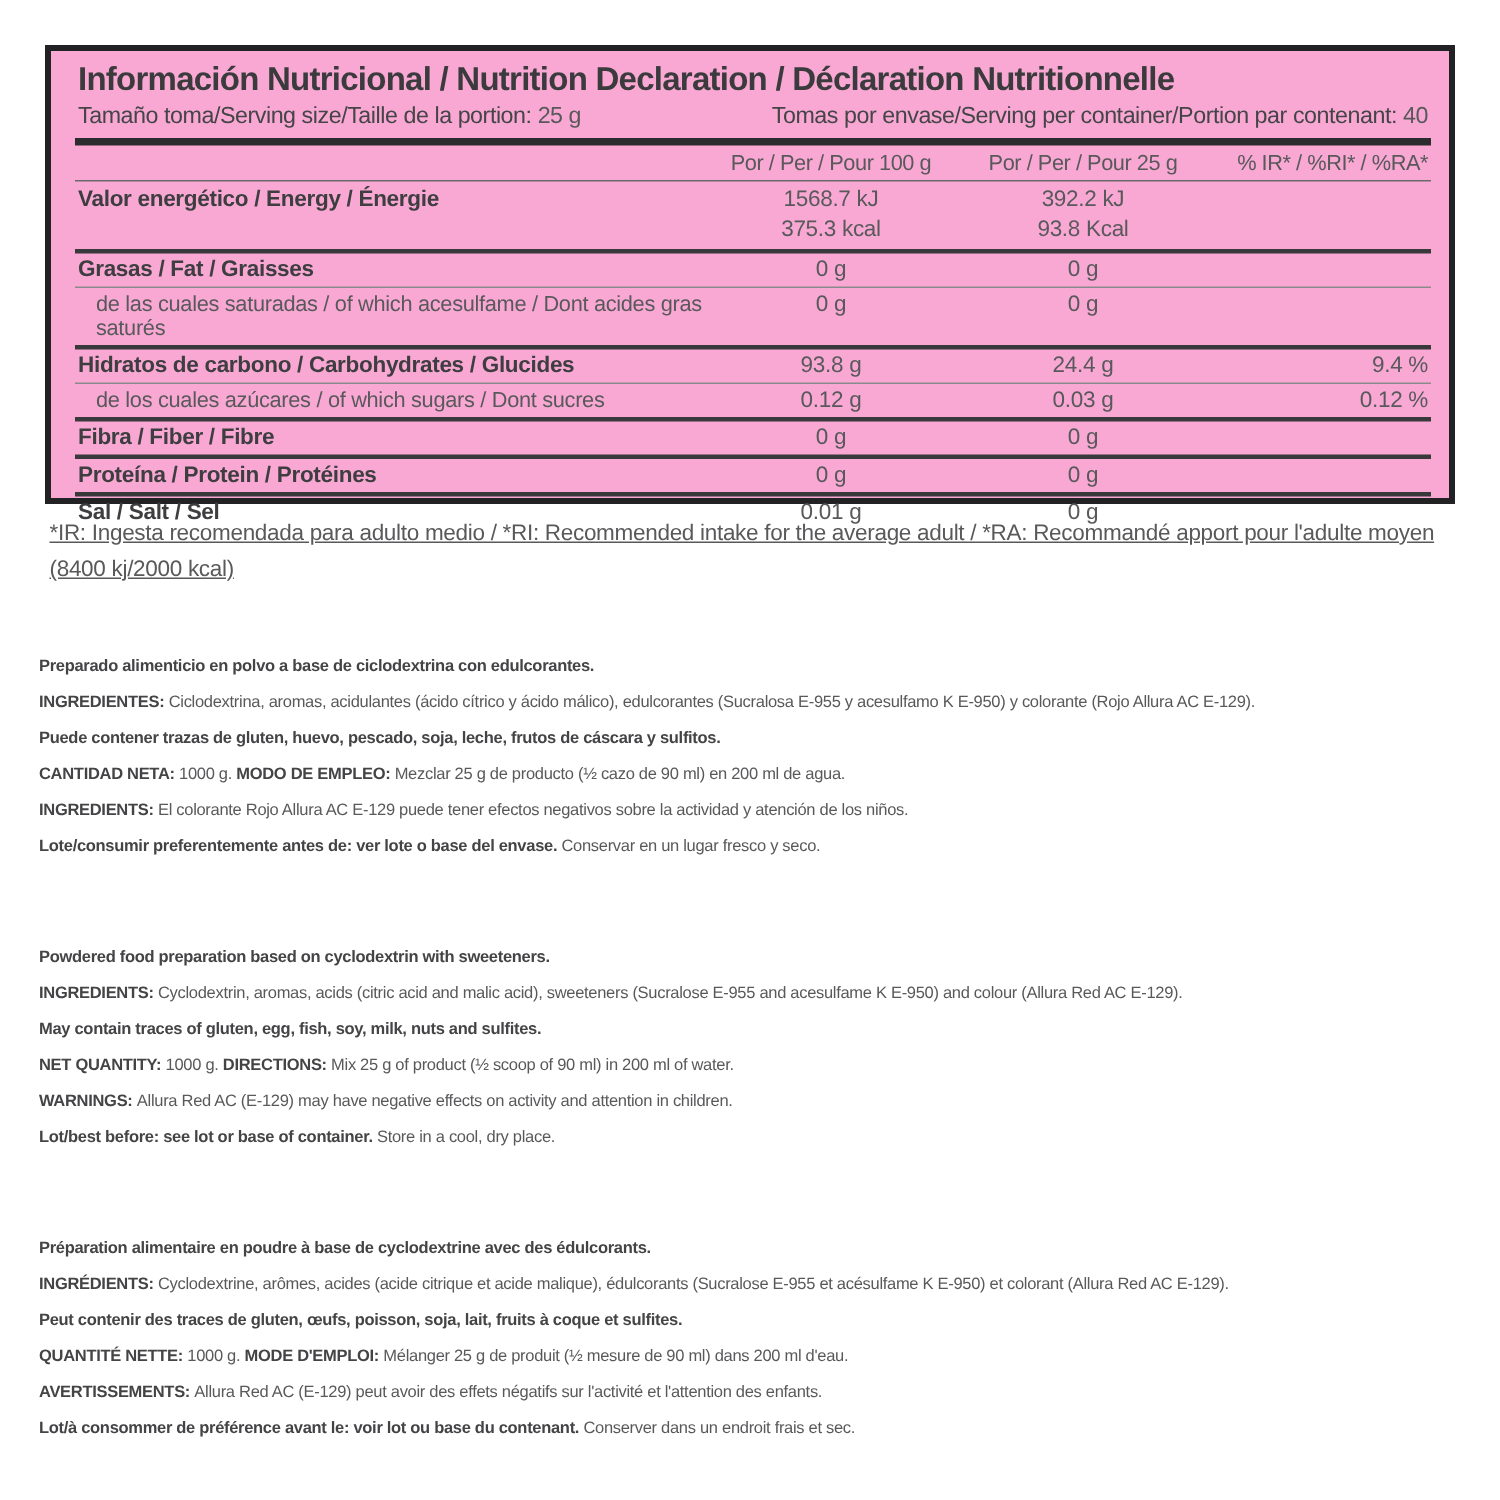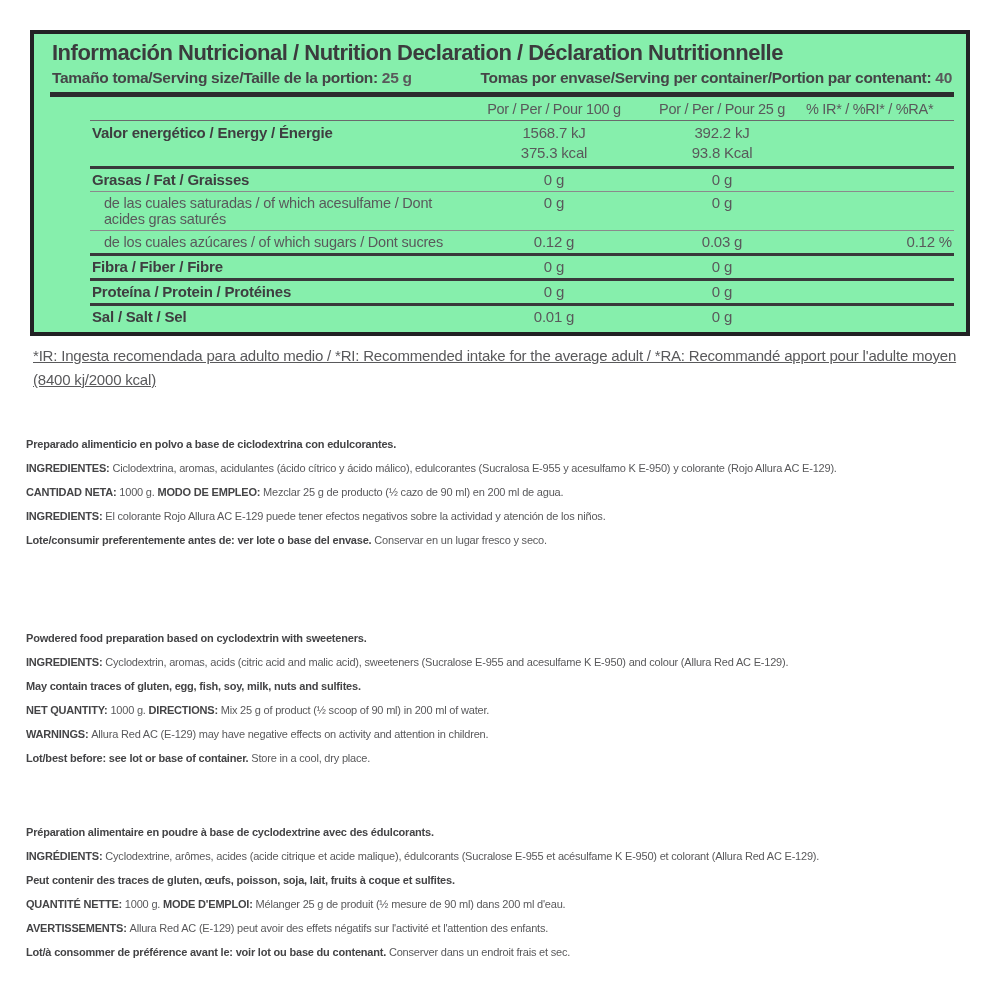--- a/index.html
+++ b/index.html
@@ -10,61 +10,60 @@
     font-family: "Liberation Sans", sans-serif;
     color: #58585a;
     overflow: hidden;
   }
 
   
   .nf-box {
     position: absolute;
     left: 30px; top: 30px; width: 940px; height: 306px;
     border: 4px solid #222224;
-    background: #86efac;
+    background: #f9a8d4;
     padding: 3px 12px 12px 16px;
   }
   .nf-title {
     font-weight: 700;
     font-size: 22px;
     letter-spacing: -0.5px;
     color: #3b3b3d;
     padding: 3px 0 2px 2px;
     white-space: nowrap;
   }
   .nf-serving {
     display: flex;
     justify-content: space-between;
     font-size: 15.5px;
     letter-spacing: -0.3px;
     padding: 1px 2px 4px 2px;
     white-space: nowrap;
   }
-  .nf-serving .lbl { font-weight: 700; color: #454547; }
-  .nf-serving .val { font-weight: 700; color: #59595b; }
+  .nf-serving .lbl { font-weight: 400; color: #454547; }
+  .nf-serving .val { font-weight: 400; color: #59595b; }
   .thick-bar {
     height: 5px;
     background: #2c2c2e;
     margin: 1px 0 0 0;
   }
 
   .tgrid {
     display: grid;
     grid-template-columns: 1fr 168px 168px 148px;
     align-items: baseline;
-    margin-left: 40px;
   }
   .thead {
     font-size: 14.5px;
     letter-spacing: -0.3px;
     color: #59595b;
     padding: 4px 0 3px 0;
   }
   .thead .c1, .thead .c2 { text-align: center; }
-  .thead .c3 { text-align: left; padding-right: 2px; }
+  .thead .c3 { text-align: right; padding-right: 2px; }
 
   .trow { font-size: 15px; letter-spacing: -0.2px; }
   .trow .cell { padding: 2px 0 3px 0; }
   .trow .label { font-weight: 700; color: #3e3e40; padding-left: 2px; }
   .trow.sub .label { font-weight: 400; color: #59595b; padding-left: 14px; font-size: 14.5px; }
   .trow .c1, .trow .c2 { text-align: center; color: #59595b; }
   .trow .c3 { text-align: right; color: #59595b; padding-right: 2px; }
   .trow.main { border-top: 3px solid #39393b; }
   .trow.sub { border-top: 1px solid #8a8a8c; }
   .trow.first { border-top: 1px solid #6a6a6c; }
@@ -135,20 +134,26 @@
         <div class="cell c1">0 g</div>
         <div class="cell c2">0 g</div>
         <div class="cell c3"></div>
       </div>
       <div class="tgrid trow sub">
         <div class="cell label">de las cuales saturadas / of which acesulfame / Dont acides gras saturés</div>
         <div class="cell c1">0 g</div>
         <div class="cell c2">0 g</div>
         <div class="cell c3"></div>
       </div>
+      <div class="tgrid trow main">
+        <div class="cell label">Hidratos de carbono / Carbohydrates / Glucides</div>
+        <div class="cell c1">93.8 g</div>
+        <div class="cell c2">24.4 g</div>
+        <div class="cell c3">9.4 %</div>
+      </div>
       <div class="tgrid trow sub">
         <div class="cell label">de los cuales azúcares / of which sugars / Dont sucres</div>
         <div class="cell c1">0.12 g</div>
         <div class="cell c2">0.03 g</div>
         <div class="cell c3">0.12 %</div>
       </div>
       <div class="tgrid trow main">
         <div class="cell label">Fibra / Fiber / Fibre</div>
         <div class="cell c1">0 g</div>
         <div class="cell c2">0 g</div>
@@ -167,20 +172,21 @@
         <div class="cell c3"></div>
       </div>
     </div>
 </div>
 
 <div class="footnote">*IR: Ingesta recomendada para adulto medio / *RI: Recommended intake for the average adult / *RA: Recommandé apport pour l'adulte moyen (8400 kj/2000 kcal)</div>
 
 <div class="lang-block" id="block-es">
     <p><span class="b">Preparado alimenticio en polvo a base de ciclodextrina con edulcorantes.</span></p>
     <p class="justify"><span class="b">INGREDIENTES: </span><span>Ciclodextrina, aromas, acidulantes (ácido cítrico y ácido málico), edulcorantes (Sucralosa E-955 y acesulfamo K E-950) y colorante (Rojo Allura AC E-129).</span></p>
+    <p><span class="b">Puede contener trazas de gluten, huevo, pescado, soja, leche, frutos de cáscara y sulfitos.</span></p>
     <p><span class="b">CANTIDAD NETA: </span><span>1000 g. </span><span class="b">MODO DE EMPLEO: </span><span>Mezclar 25 g de producto (½ cazo de 90 ml) en 200 ml de agua.</span></p>
     <p><span class="b">INGREDIENTS: </span><span>El colorante Rojo Allura AC E-129 puede tener efectos negativos sobre la actividad y atención de los niños.</span></p>
     <p><span class="b">Lote/consumir preferentemente antes de: ver lote o base del envase. </span><span>Conservar en un lugar fresco y seco.</span></p>
   </div>
 <div class="lang-block" id="block-en">
     <p><span class="b">Powdered food preparation based on cyclodextrin with sweeteners.</span></p>
     <p class="justify"><span class="b">INGREDIENTS: </span><span>Cyclodextrin, aromas, acids (citric acid and malic acid), sweeteners (Sucralose E-955 and acesulfame K E-950) and colour (Allura Red AC E-129).</span></p>
     <p><span class="b">May contain traces of gluten, egg, fish, soy, milk, nuts and sulfites.</span></p>
     <p><span class="b">NET QUANTITY: </span><span>1000 g. </span><span class="b">DIRECTIONS: </span><span>Mix 25 g of product (½ scoop of 90 ml) in 200 ml of water.</span></p>
     <p><span class="b">WARNINGS: </span><span>Allura Red AC (E-129) may have negative effects on activity and attention in children.</span></p>

